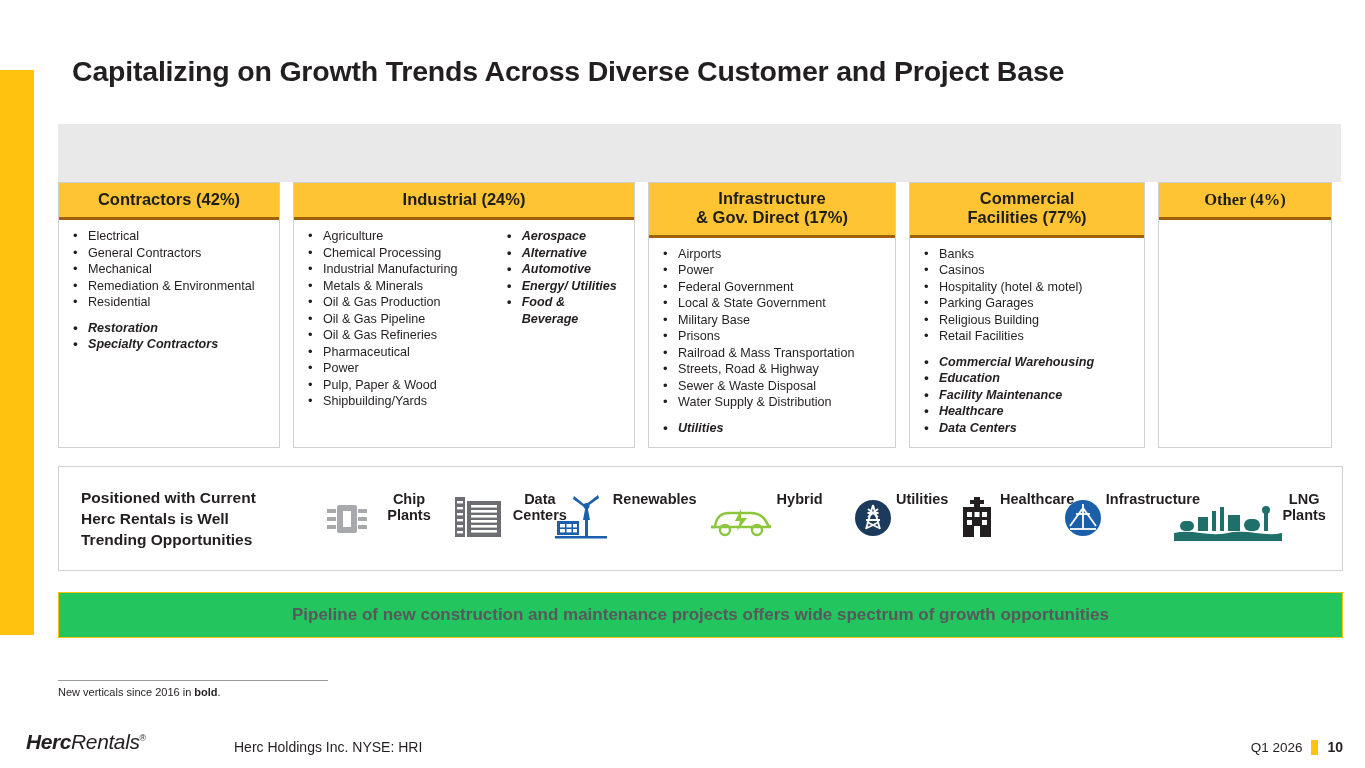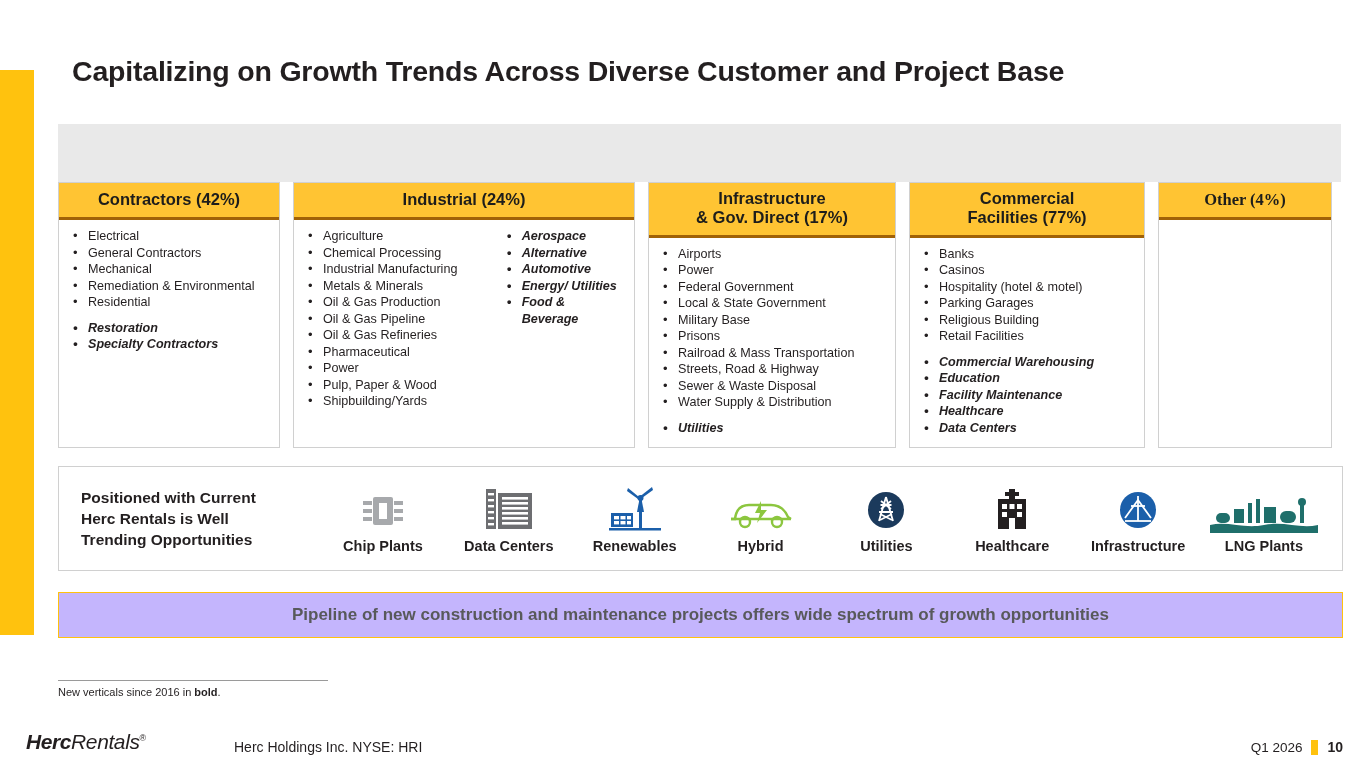--- a/index.html
+++ b/index.html
@@ -142,22 +142,21 @@
     flex: 1;
     display: flex;
     align-items: flex-end;
     justify-content: space-between;
     padding: 0 16px 0 0;
   }
   .icon-item {
     width: 124px;
     text-align: center;
     display: flex;
-    flex-direction: column;
-    align-items: center;
+    align-items: flex-start;
     justify-content: flex-end;
   }
   .icon-art {
     height: 50px;
     display: flex;
     align-items: flex-end;
     justify-content: center;
     margin-bottom: 5px;
   }
   .icon-caption {
@@ -168,21 +167,21 @@
   }
 
   
   .banner {
     position: absolute;
     left: 58px;
     top: 592px;
     width: 1283px;
     height: 44px;
     border: 1px solid #ffc20e;
-    background: #c4b5fd;
+    background: #22c55e;
     display: flex;
     align-items: center;
     justify-content: center;
   }
   .banner-text {
     font-size: 17px;
     font-weight: bold;
     color: #58595b;
   }
 

